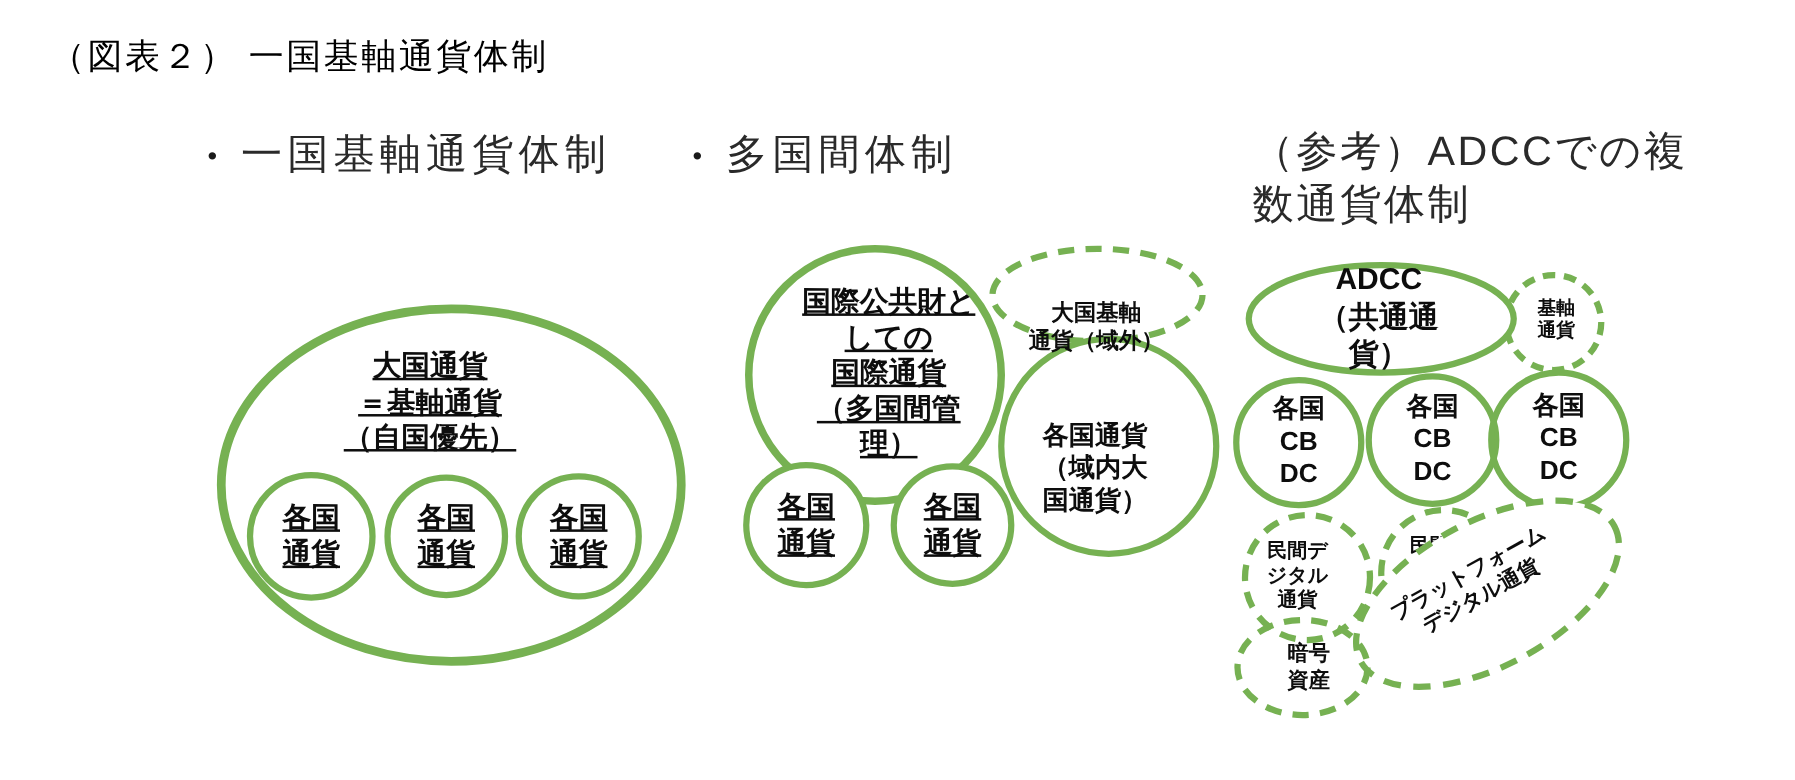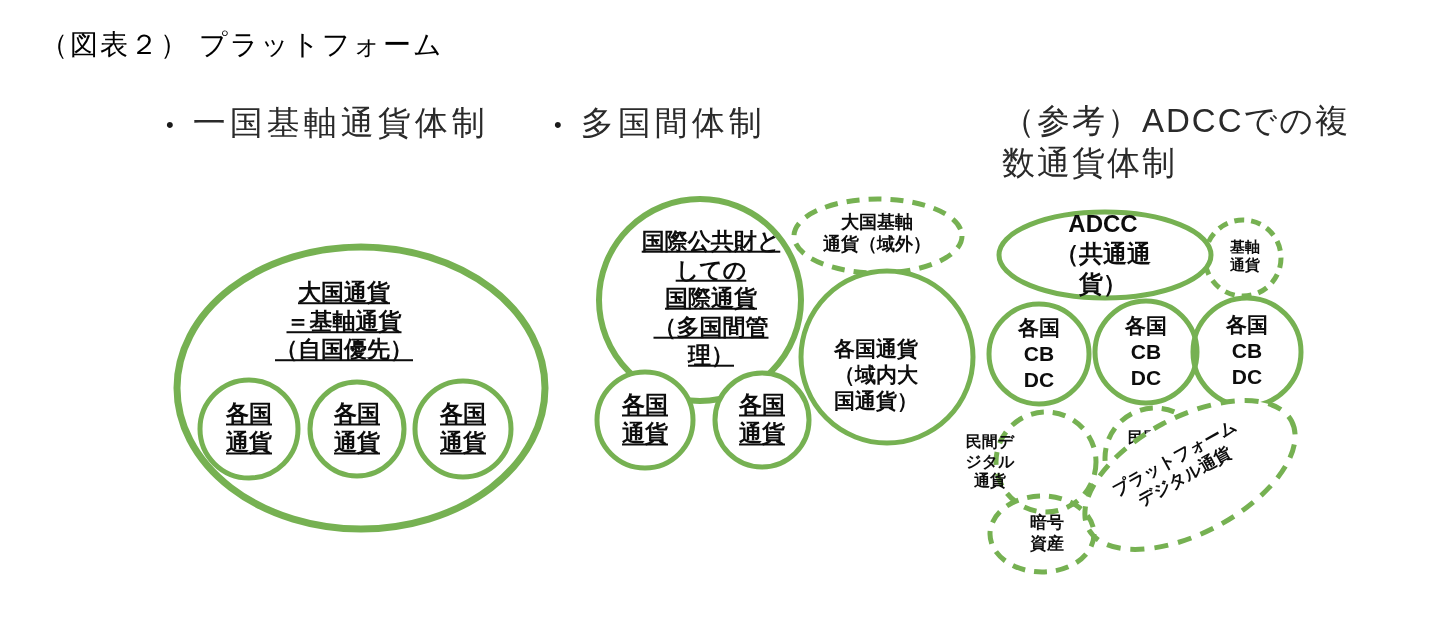--- a/index.html
+++ b/index.html
@@ -7,21 +7,21 @@
           font-family:"Liberation Sans","DejaVu Sans",sans-serif;}
   svg.layer{position:absolute;left:0;top:0;}
   #layerA{z-index:0;}
   #layerB{z-index:2;}
   .lbl{position:absolute;transform:translate(-50%,-50%);text-align:center;white-space:pre-line;
        font-weight:700;color:#0d0d0d;line-height:1.24;z-index:3;}
   .lbl.under{z-index:1;}
   .fs23{font-size:23px;text-decoration:underline;}
   .fs22{font-size:24px;}
   .fs21{font-size:21px;}
-  .fs18{font-size:18px;line-height:1.22;}
+  .fs18{font-size:18px;line-height:1.22;margin-top:28px;}
   .fs17{font-size:17px;line-height:1.22;}
   .fs16{font-size:16px;line-height:1.22;}
   .fs15{font-size:15px;line-height:1.2;}
   .rot{transform:translate(-50%,-50%) rotate(-29deg);}
   .title{position:absolute;left:40px;top:26px;z-index:3;color:#000;
          font-family:"Liberation Serif","DejaVu Serif",serif;font-size:28px;letter-spacing:2px;}
   .heading{position:absolute;display:flex;align-items:flex-start;z-index:3;color:#2a2a2a;
            font-size:33px;letter-spacing:4px;font-weight:400;line-height:1.27;}
   .heading .bullet{font-size:22px;margin-right:15px;margin-top:9px;color:#1a1a1a;}
   .heading.noBullet{white-space:pre-line;letter-spacing:2px;margin-left:30px;}
@@ -58,21 +58,21 @@
   <div class="lbl under fs16" style="left:1152px;top:457px;">民間デ
 ジタル
 通貨</div>
 
   <svg id="layerB" class="layer" width="1436" height="624">
     <ellipse cx="1190" cy="475" rx="115" ry="58" fill="#ffffff" stroke-width="5" stroke-dasharray="14 10" transform="rotate(-28 1190 475)" stroke="#76b152"></ellipse>
     <circle cx="1046" cy="462" r="50" fill="none" stroke-width="5" stroke-dasharray="13 9" stroke="#76b152"></circle>
     <ellipse cx="1042" cy="534" rx="52" ry="38" fill="none" stroke-width="5" stroke-dasharray="13 9" stroke="#76b152"></ellipse>
   </svg>
 
-  <div class="title">（図表２） プラットフォーム</div>
+  <div class="title">（図表２） 一国基軸通貨体制</div>
 
   <div class="heading h1">
     <span class="bullet">•</span>
     <span>一国基軸通貨体制</span>
   </div>
   <div class="heading h2">
     <span class="bullet">•</span>
     <span>多国間体制</span>
   </div>
   <div class="heading noBullet h3">（参考）ADCCでの複
@@ -110,21 +110,21 @@
 通貨</div>
   <div class="lbl fs21" style="left:1039px;top:354px;">各国
 CB
 DC</div>
   <div class="lbl fs21" style="left:1146px;top:352px;">各国
 CB
 DC</div>
   <div class="lbl fs21" style="left:1247px;top:351px;">各国
 CB
 DC</div>
-  <div class="lbl fs16" style="left:990px;top:461px;">民間デ
+  <div class="lbl fs16" style="left:1038px;top:461px;">民間デ
 ジタル
 通貨</div>
   <div class="lbl fs17 rot" style="left:1180px;top:468px;">プラットフォーム
 デジタル通貨</div>
   <div class="lbl fs17" style="left:1047px;top:534px;">暗号
 資産</div>
 
 </div>
 
 </body></html>

